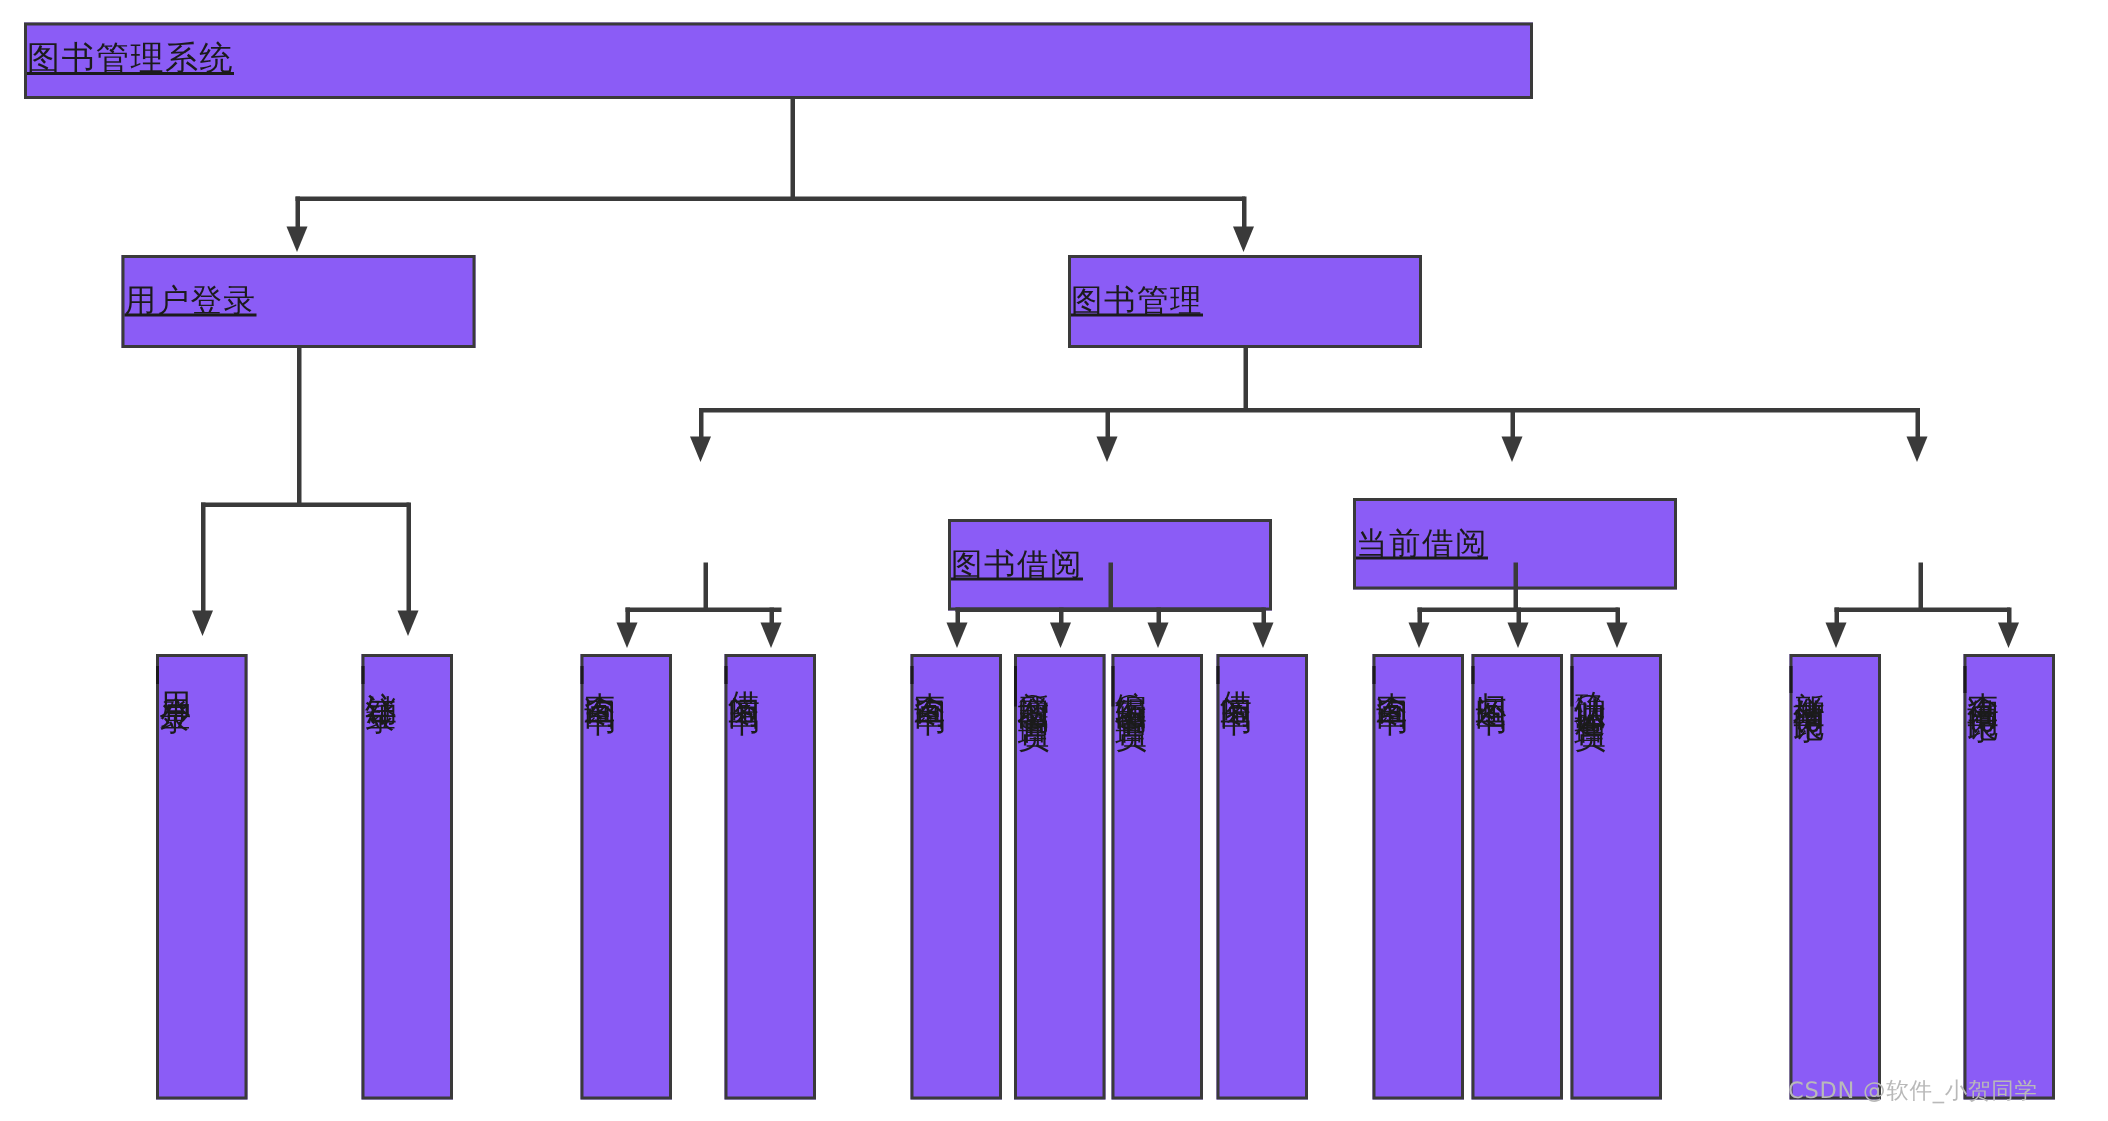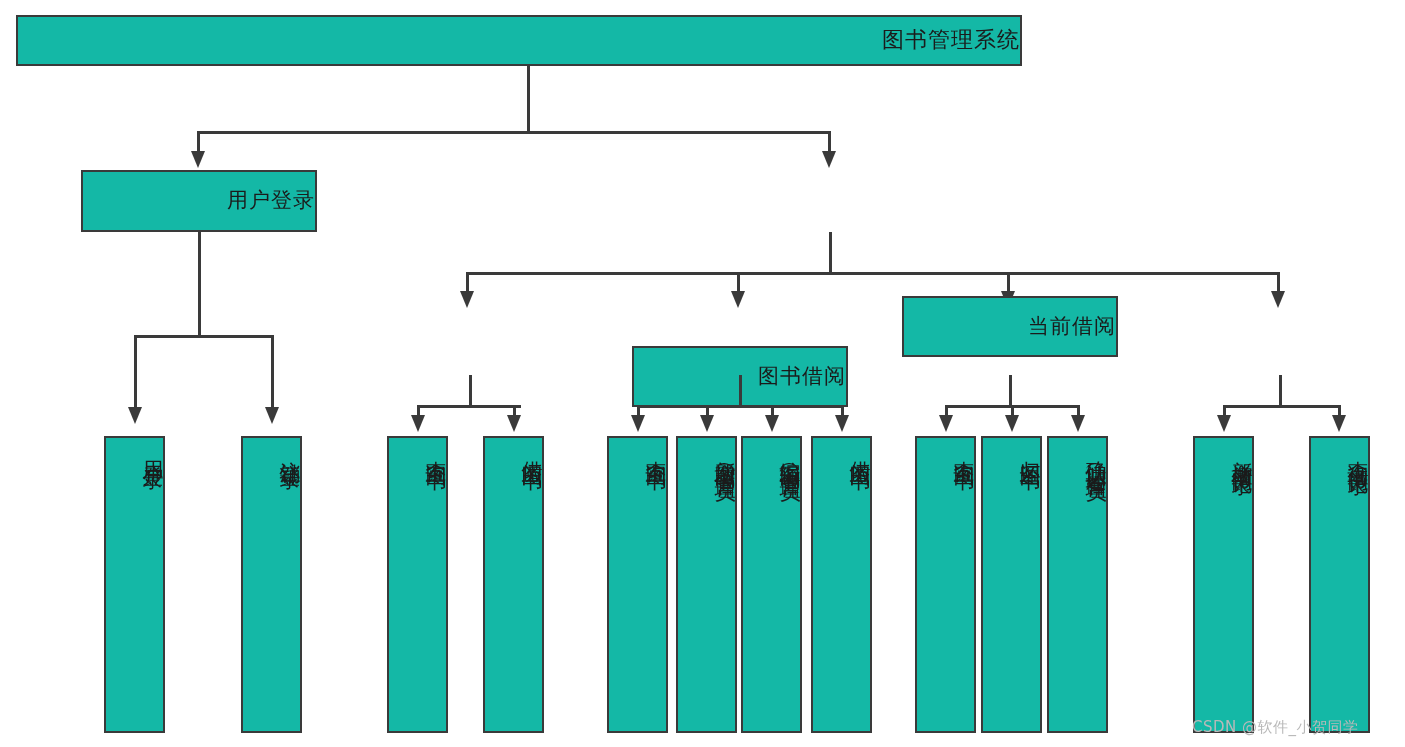--- a/index.html
+++ b/index.html
@@ -11,25 +11,26 @@
     position:relative;
     width:1405px;
     height:747px;
     background:#ffffff;
     overflow:hidden;
   }
   .node{
     position:absolute;
     box-sizing:border-box;
     border:2.5px solid #3a3a3a;
-    background:#14b8a6;
+    background:#8b5cf6;
     display:flex;
     align-items:center;
-    justify-content:flex-end;
+    justify-content:flex-start;
     color:#1b1b1b;
+    text-decoration:underline;
   }
   .node.h{            
     font-size:21px;
     letter-spacing:1px;
     line-height:1.1;
   }
   .node.root{
     font-size:22px;
   }
   .node.v{            
@@ -86,20 +87,23 @@
   <div class="hline" style="left:197px;top:131px;width:633px;"></div>
 
   <div class="vline" style="left:197px;top:131px;height:23px;"></div>
   <div class="arrow" style="left:191px;top:151px;"></div>
 
   <div class="vline" style="left:828px;top:131px;height:23px;"></div>
   <div class="arrow" style="left:822px;top:151px;"></div>
 
   <div class="node h" style="left:81px;top:170px;width:236px;height:62px;">
     <span>用户登录</span>
+  </div>
+  <div class="node h" style="left:712px;top:170px;width:236px;height:62px;">
+    <span>图书管理</span>
   </div>
 
   <div class="vline" style="left:198px;top:232px;height:105px;"></div>
   <div class="hline" style="left:134px;top:335px;width:139px;"></div>
   <div class="vline" style="left:134px;top:335px;height:75px;"></div>
   <div class="arrow" style="left:128px;top:407px;"></div>
   <div class="vline" style="left:271px;top:335px;height:75px;"></div>
   <div class="arrow" style="left:265px;top:407px;"></div>
 
   <div class="vline" style="left:829px;top:232px;height:42px;"></div>
@@ -109,21 +113,21 @@
   <div class="vline" style="left:737px;top:272px;height:22px;"></div>
   <div class="arrow" style="left:731px;top:291px;"></div>
   <div class="vline" style="left:1007px;top:272px;height:22px;"></div>
   <div class="arrow" style="left:1001px;top:291px;"></div>
   <div class="vline" style="left:1277px;top:272px;height:22px;"></div>
   <div class="arrow" style="left:1271px;top:291px;"></div>
 
   <div class="node h" style="left:632px;top:314px;width:216px;height:61px;margin-top:32px;">
     <span>图书借阅</span>
   </div>
-  <div class="node h" style="left:902px;top:296px;width:216px;height:61px;">
+  <div class="node h" style="left:902px;top:332px;width:216px;height:61px;">
     <span>当前借阅</span>
   </div>
 
   <div class="vline" style="left:469px;top:375px;height:32px;"></div>
   <div class="hline" style="left:417px;top:405px;width:104px;"></div>
   <div class="vline" style="left:417px;top:405px;height:12px;"></div>
   <div class="arrow" style="left:411px;top:415px;"></div>
   <div class="vline" style="left:513px;top:405px;height:12px;"></div>
   <div class="arrow" style="left:507px;top:415px;"></div>
 

